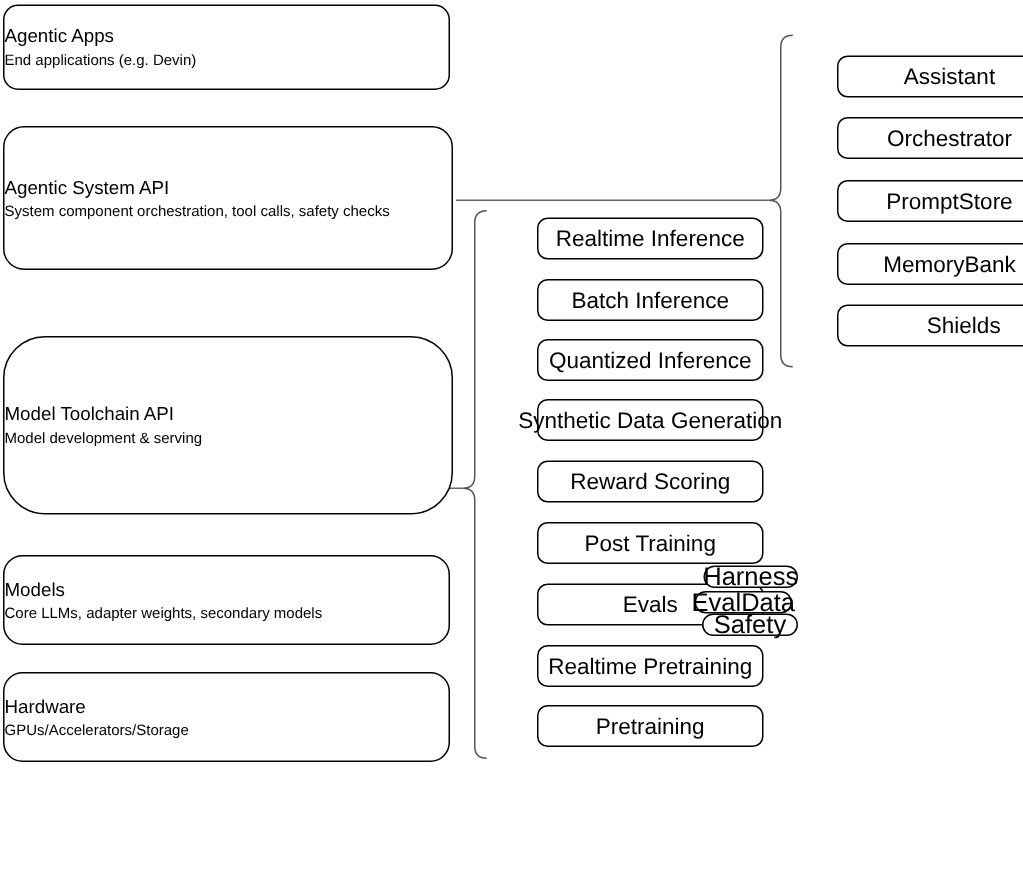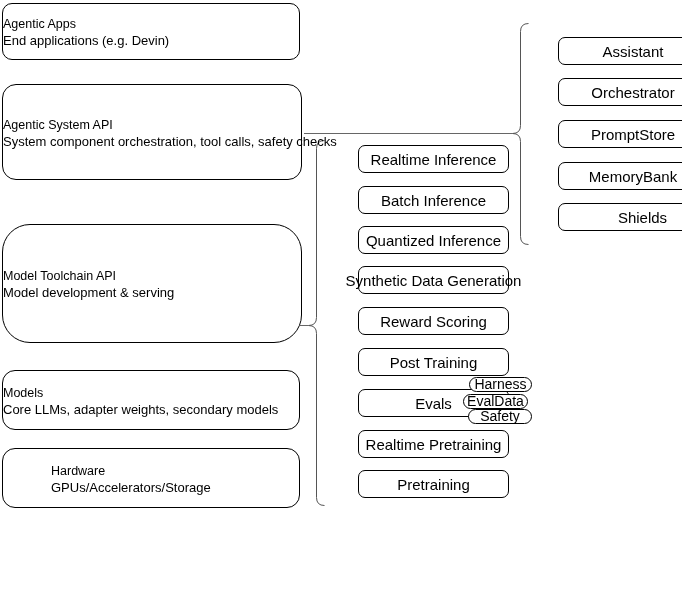--- a/index.html
+++ b/index.html
@@ -37,21 +37,21 @@
     gap: 4px;
     text-align: center;
     z-index: 1;
   }
   .bignode .node-title {
     font-size: 12.5px;
     line-height: 14px;
     white-space: nowrap;
   }
   .bignode .node-sub {
-    font-size: 13px;
+    font-size: 10px;
     line-height: 11px;
     white-space: nowrap;
   }
   .smallnode {
     position: absolute;
     box-sizing: border-box;
     height: 28px;
     background: #ffffff;
     border: 1px solid #000000;
     border-radius: 7px;
@@ -68,21 +68,21 @@
   .pill {
     position: absolute;
     box-sizing: border-box;
     height: 15px;
     background: #ffffff;
     border: 1px solid #000000;
     border-radius: 8px;
     display: flex;
     align-items: center;
     justify-content: center;
-    font-size: 14px;
+    font-size: 17px;
     line-height: 11px;
     white-space: nowrap;
     z-index: 2;
   }
 </style>
 </head>
 <body>
 
 <div class="canvas">
 
@@ -110,21 +110,21 @@
   <div class="bignode" style="top:370px; width:298px; height:60px; border-radius:13px;">
     <div class="node-title">Models</div>
     <div class="node-sub">Core LLMs, adapter weights, secondary models</div>
   </div>
 
   <div class="bignode" style="top:224px; width:300px; height:119px; border-radius:28px;">
     <div class="node-title">Model Toolchain API</div>
     <div class="node-sub">Model development &amp; serving</div>
   </div>
 
-  <div class="bignode" style="top:448px; width:298px; height:60px; border-radius:13px;padding-left:48px;">
+  <div class="bignode" style="top:448px; width:298px; height:60px; border-radius:13px;">
     <div class="node-title">Hardware</div>
     <div class="node-sub">GPUs/Accelerators/Storage</div>
   </div>
 
 
   <div class="smallnode midnode" style="top:145px;">
     <span>Realtime Inference</span>
   </div>
   <div class="smallnode midnode" style="top:186px;">
     <span>Batch Inference</span>

